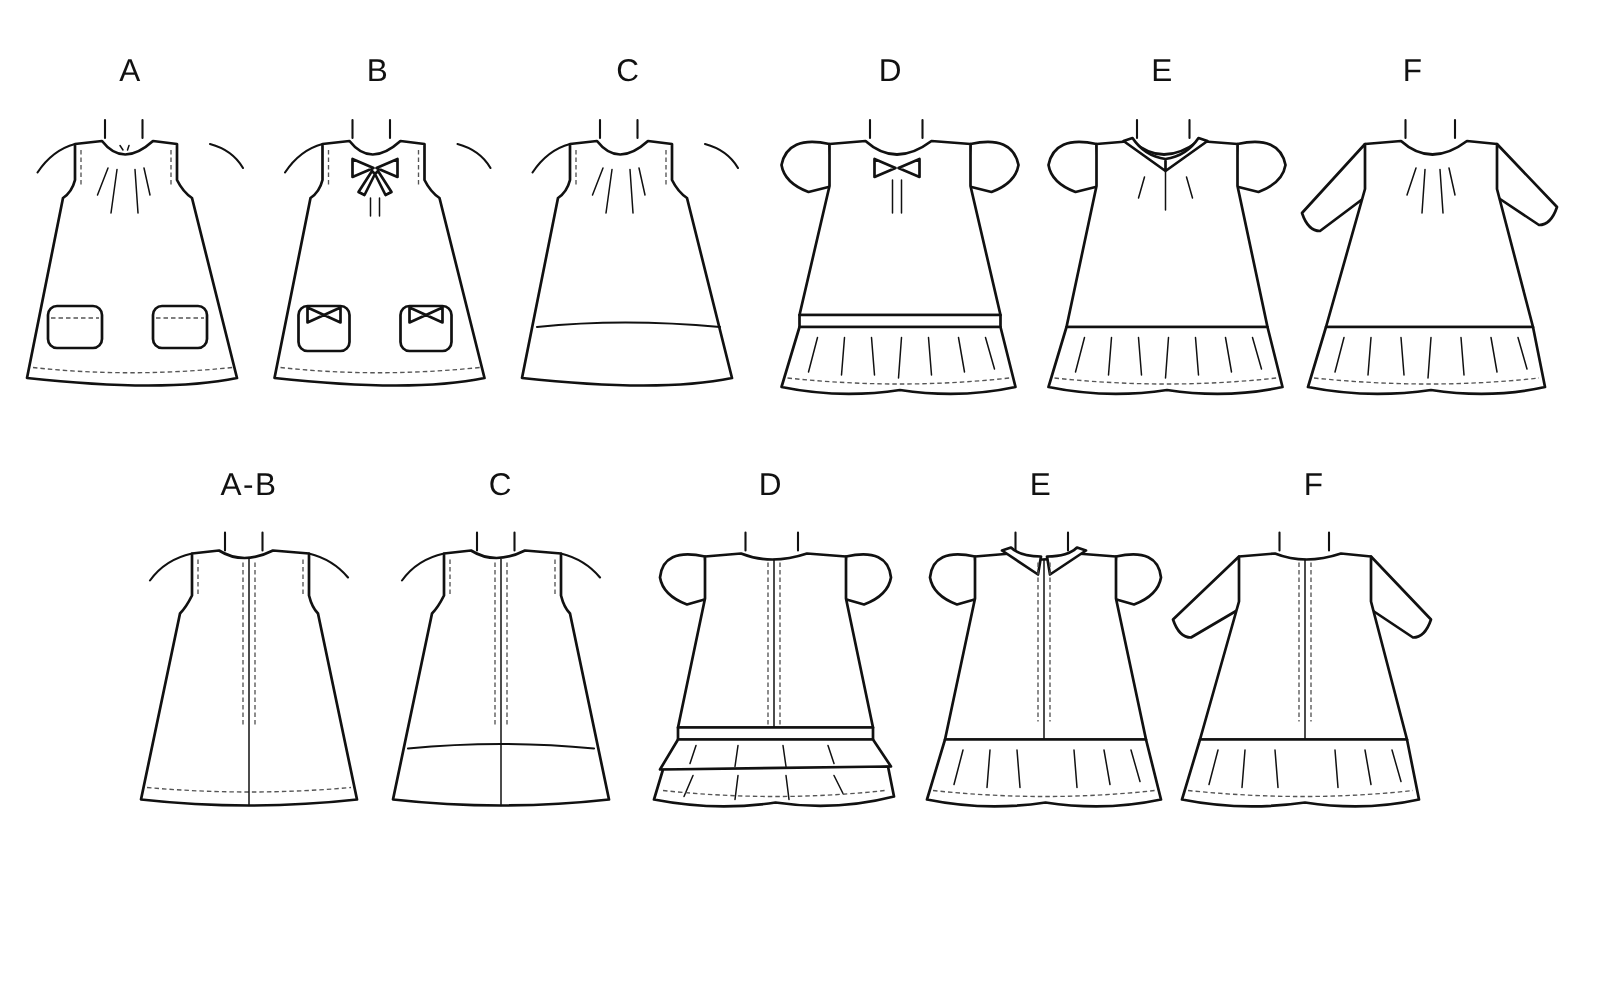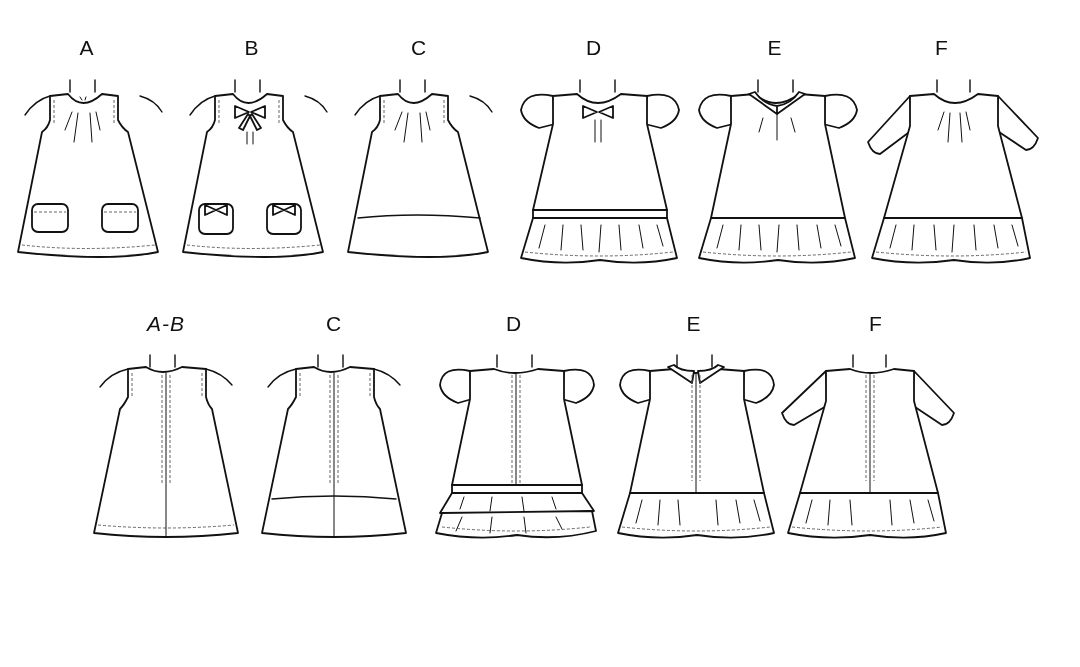--- a/index.html
+++ b/index.html
@@ -17,21 +17,21 @@
 </head>
 <body>
 
 <div class="label" style="left:87px;top:36px;">A</div>
 <div class="label" style="left:252px;top:36px;">B</div>
 <div class="label" style="left:419px;top:36px;">C</div>
 <div class="label" style="left:594px;top:36px;">D</div>
 <div class="label" style="left:775px;top:36px;">E</div>
 <div class="label" style="left:942px;top:36px;">F</div>
 
-<div class="label" style="left:166px;top:312px;font-style:italic;">A-B</div>
+<div class="label" style="left:166px;top:312px;">A-B</div>
 <div class="label" style="left:334px;top:312px;">C</div>
 <div class="label" style="left:514px;top:312px;">D</div>
 <div class="label" style="left:694px;top:312px;">E</div>
 <div class="label" style="left:876px;top:312px;">F</div>
 
 <svg class="fig" style="left:10px;top:80px" width="160" height="190" viewBox="0 0 160 190">
   <path class="l" d="M60 0 V12 M85 0 V12"></path>
   <path class="l" d="M15 35 Q25 20 40 16 M130 16 Q145 20 152 32"></path>
   <path class="o" d="M40 16 L58 14 Q72 32 92 14 L108 16 L108 40 Q112 48 118 52 L148 172 Q100 182 8 172 L32 52 Q38 48 40 40 Z"></path>
   <path class="d" d="M44 20 V44 M104 20 V44 M12 165 Q75 172 145 165"></path>

